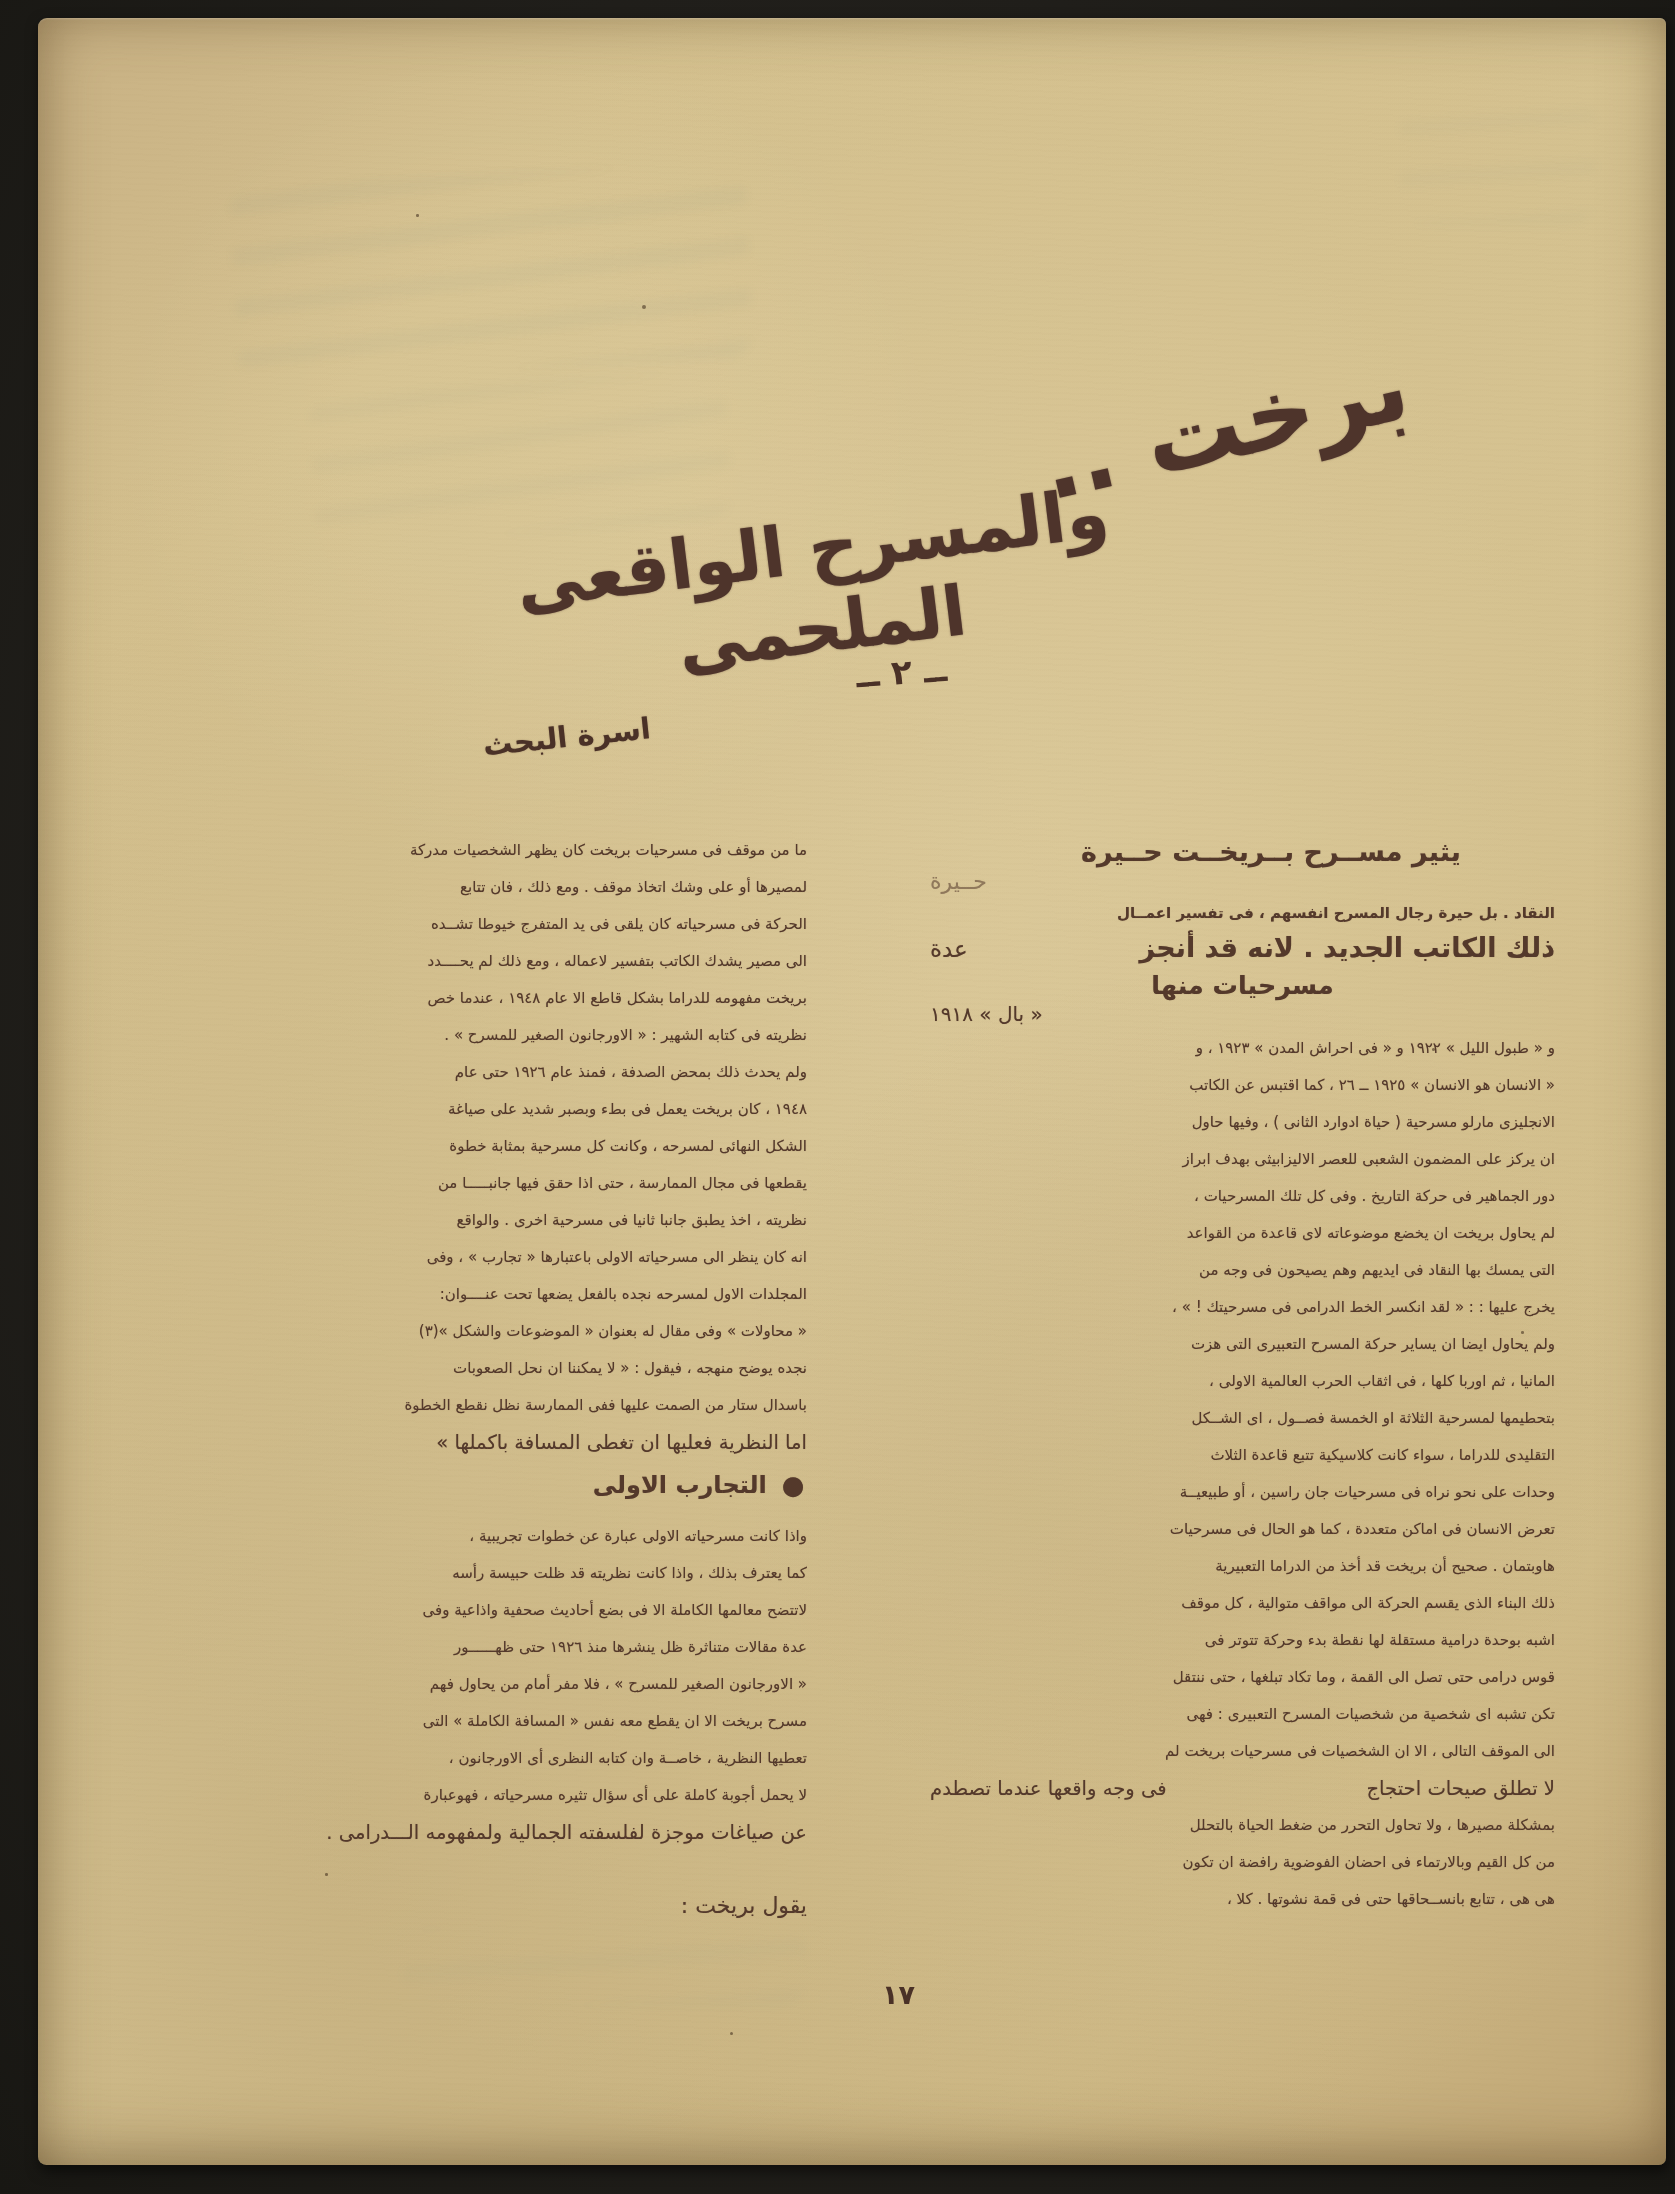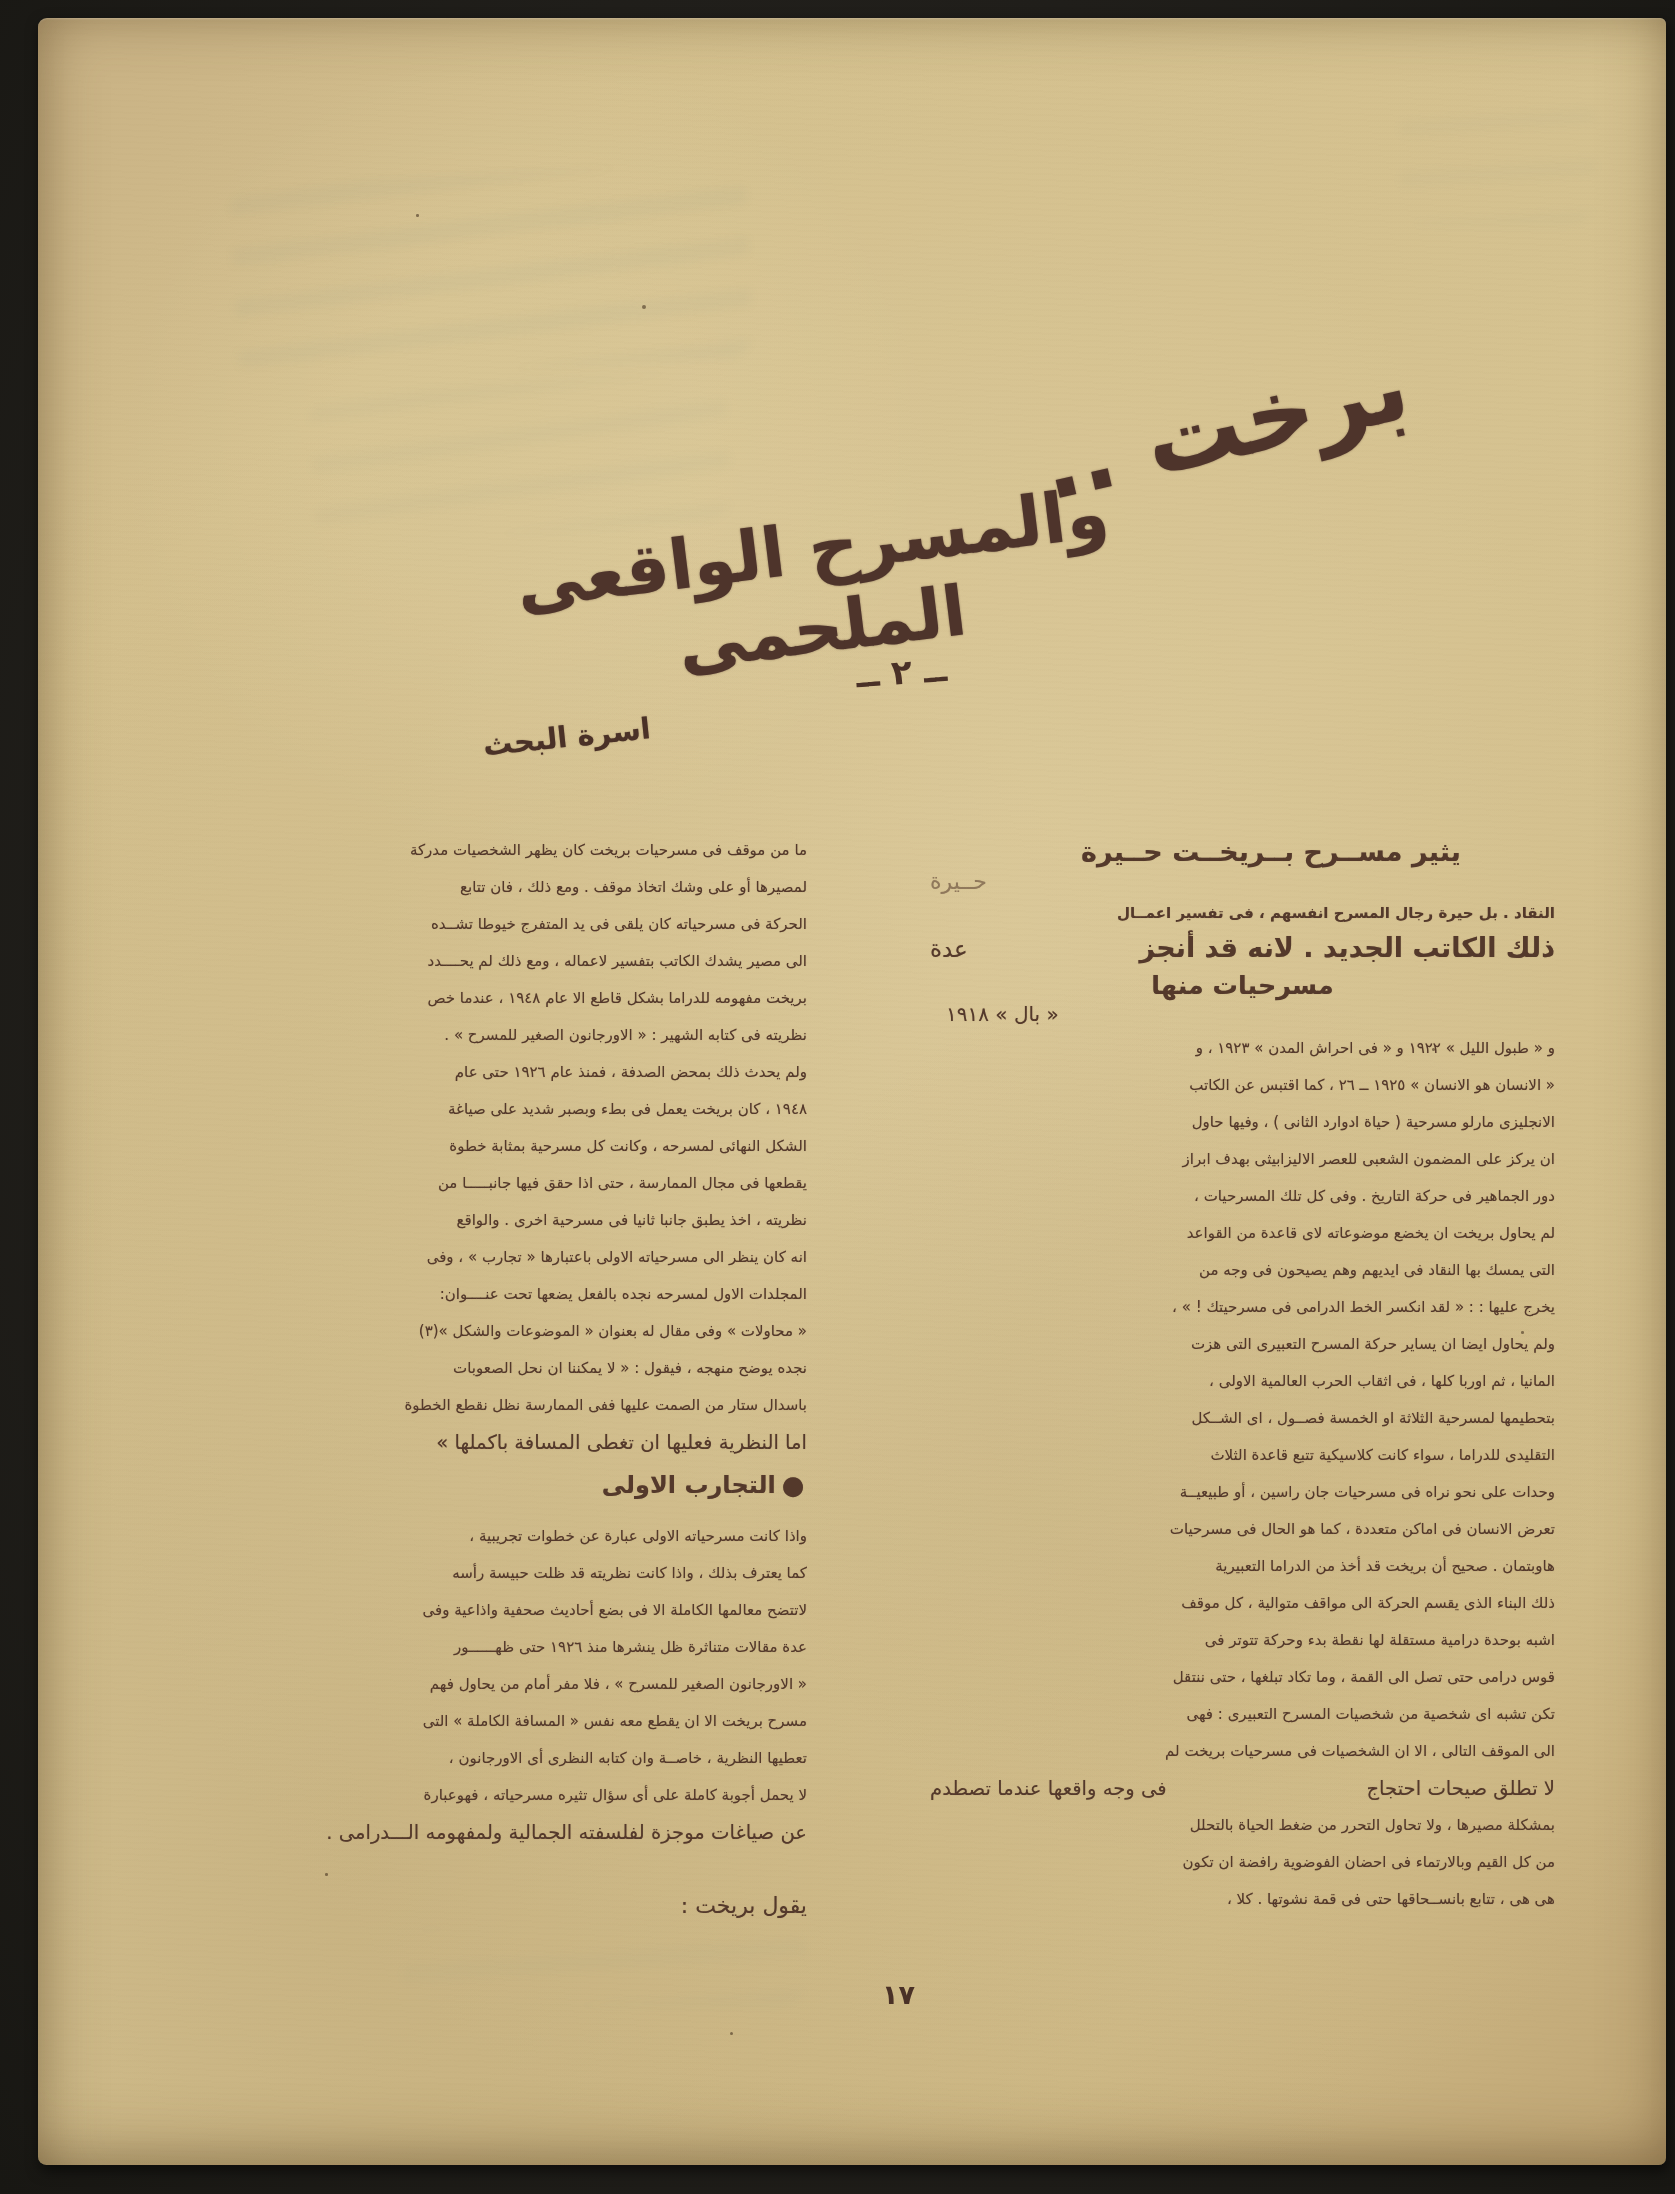--- a/index.html
+++ b/index.html
@@ -57,25 +57,25 @@
   .jline{font-size:15px;line-height:37px;height:37px;text-align:justify;text-align-last:justify;overflow:hidden;white-space:nowrap;}
   .jline::after{content:"";display:inline-block;width:100%;}
   .rline{font-size:19.6px;line-height:37px;height:37px;text-align:right;overflow:hidden;}
   .open-1{font-size:27px;font-weight:bold;height:35px;line-height:35px;text-align:center;margin-left:57px;}
   .open-echo{font-size:22px;height:26px;line-height:26px;text-align:left;opacity:.55;}
   .open-3{height:37px;font-weight:bold;}
   .open-4{display:flex;justify-content:space-between;align-items:baseline;height:38px;}
   .open-4 .main{font-size:27px;font-weight:bold;}
   .open-4 .tail{font-size:23px;}
   .open-5{font-size:25.4px;font-weight:bold;height:31px;line-height:31px;text-align:center;}
-  .open-6{font-size:20px;height:29px;line-height:26px;text-align:left;margin-left:16px;}
+  .open-6{font-size:20px;height:29px;line-height:26px;text-align:left;}
   .gapline{display:flex;justify-content:space-between;font-size:19.6px;line-height:37px;height:37px;}
   .sec-heading{height:40px;line-height:40px;text-align:right;margin:3.9px 2.6px 13px 0;}
   .sec-heading .bullet{font-size:26px;vertical-align:-1.3px;}
-  .sec-heading .txt{font-size:24px;font-weight:bold;margin-right:6px;}
+  .sec-heading .txt{font-size:24px;font-weight:bold;margin-right:15px;}
   .closing{font-size:22px;text-align:right;margin-top:38px;height:33px;line-height:33px;}
   .pagenum{
     position:absolute;left:815px;top:1961px;width:91px;text-align:center;
     font-size:27px;font-weight:bold;color:#4a3127;
   }
   .texture{
     position:absolute;inset:0;pointer-events:none;
     background:
       radial-gradient(circle at 30% 20%, rgba(255,244,210,.08) 0 8%, rgba(0,0,0,0) 20%),
       radial-gradient(circle at 70% 65%, rgba(120,90,50,.05) 0 10%, rgba(0,0,0,0) 25%),

